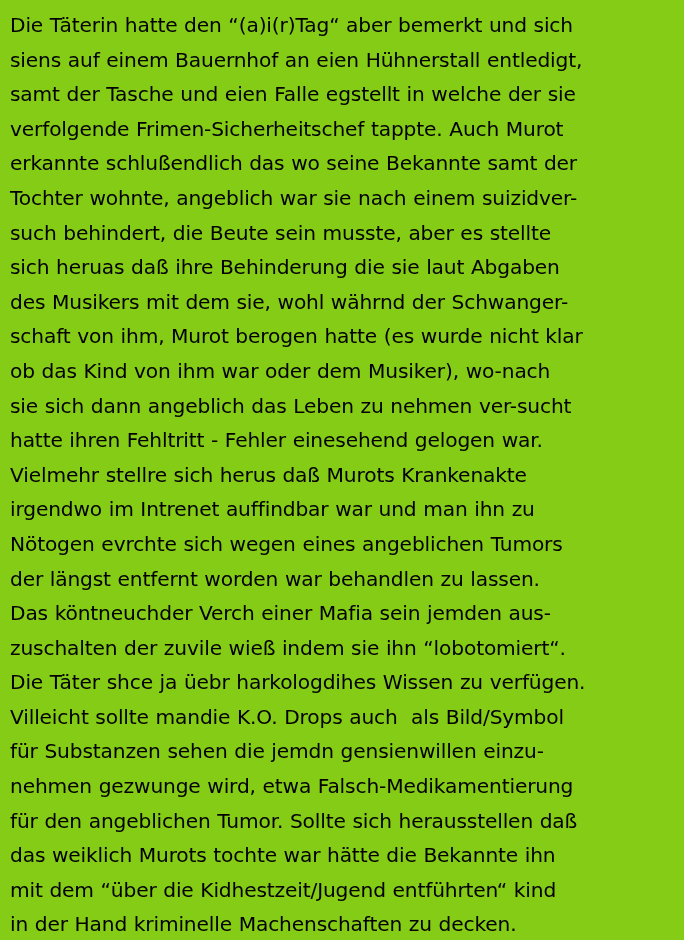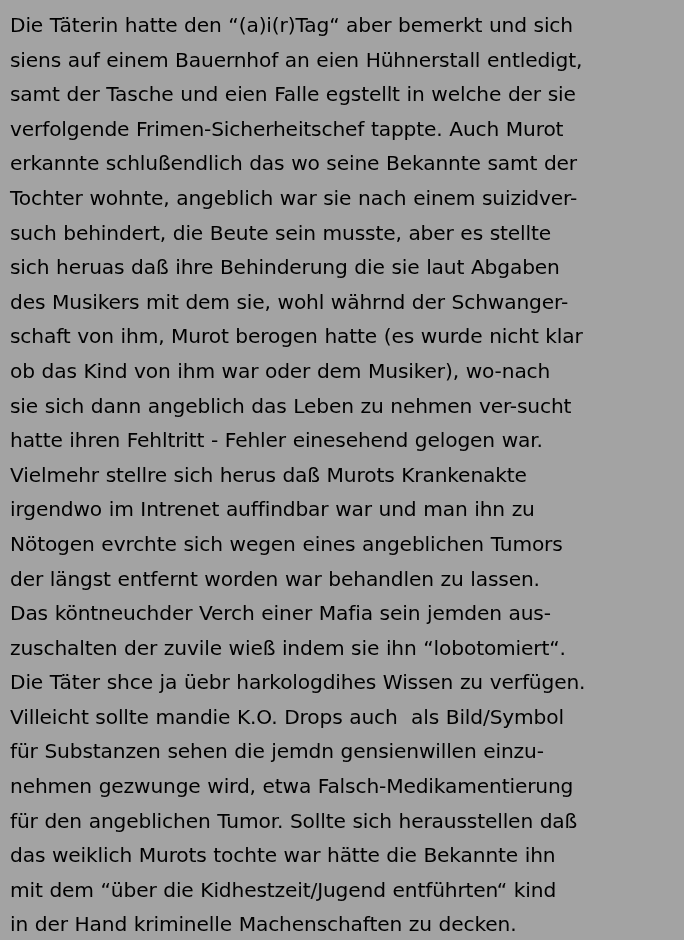--- a/index.html
+++ b/index.html
@@ -11,21 +11,21 @@
     width: 684px;
     height: 940px;
     overflow: hidden;
     font-family: "DejaVu Sans", sans-serif;
   }
   .page {
     box-sizing: border-box;
     width: 684px;
     height: 940px;
     padding: 8px 6px 6px 10px;
-    background: #a3a3a3;
+    background: #84cc16;
   }
   .doc-body {
     color: #000000;
     font-family: "DejaVu Sans", sans-serif;
     font-size: 20.2px;
     line-height: 34.6px;
     letter-spacing: -0.15px;
     word-spacing: 0.4px;
     white-space: pre-wrap;
     text-align: left;

